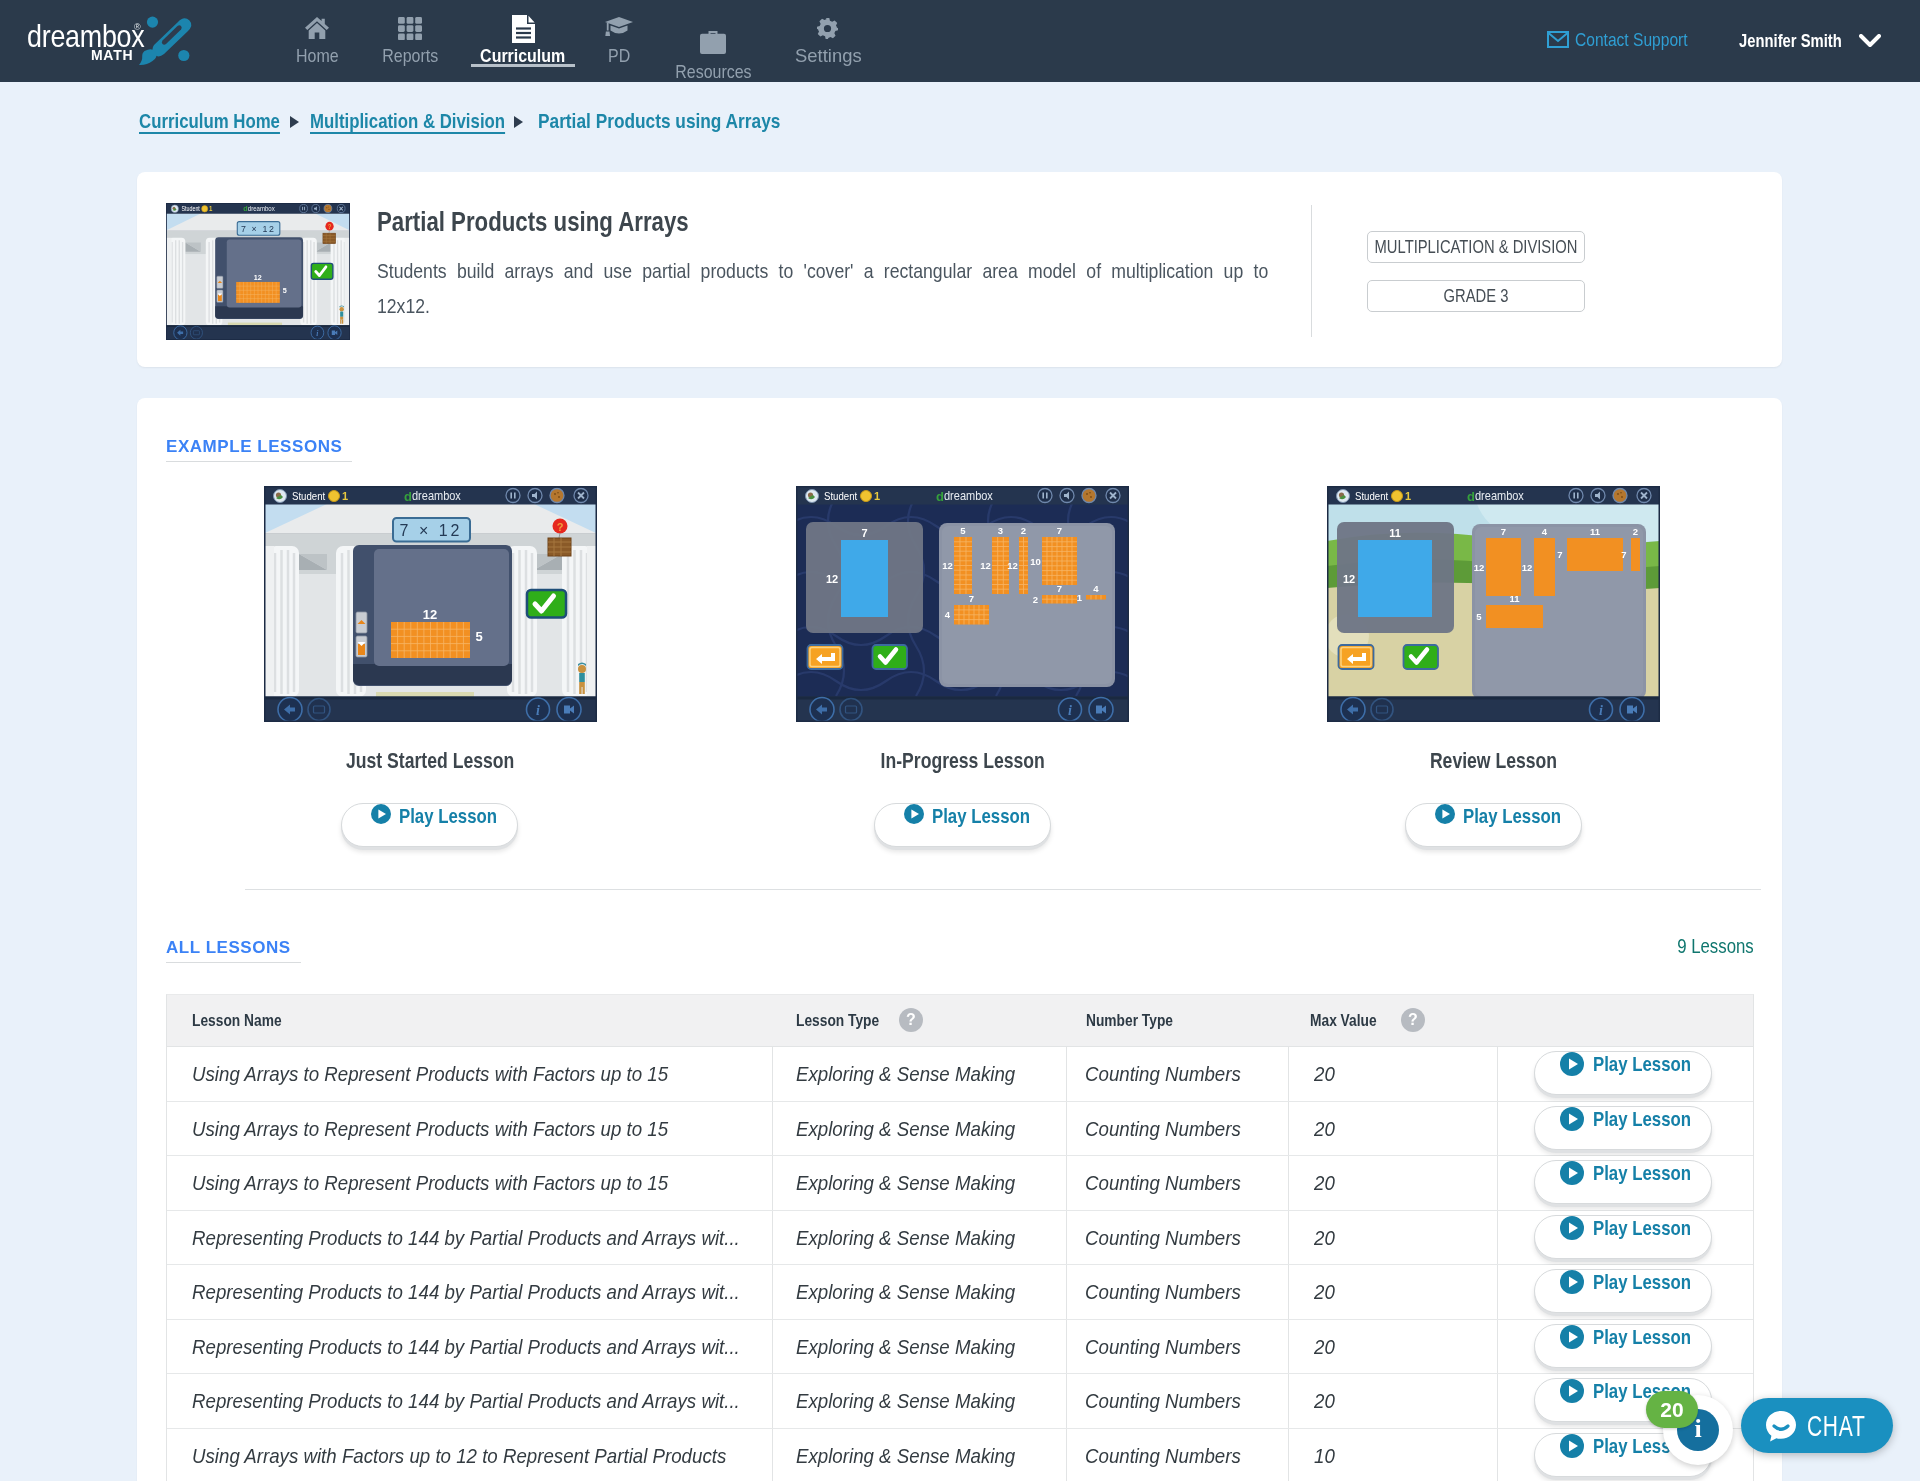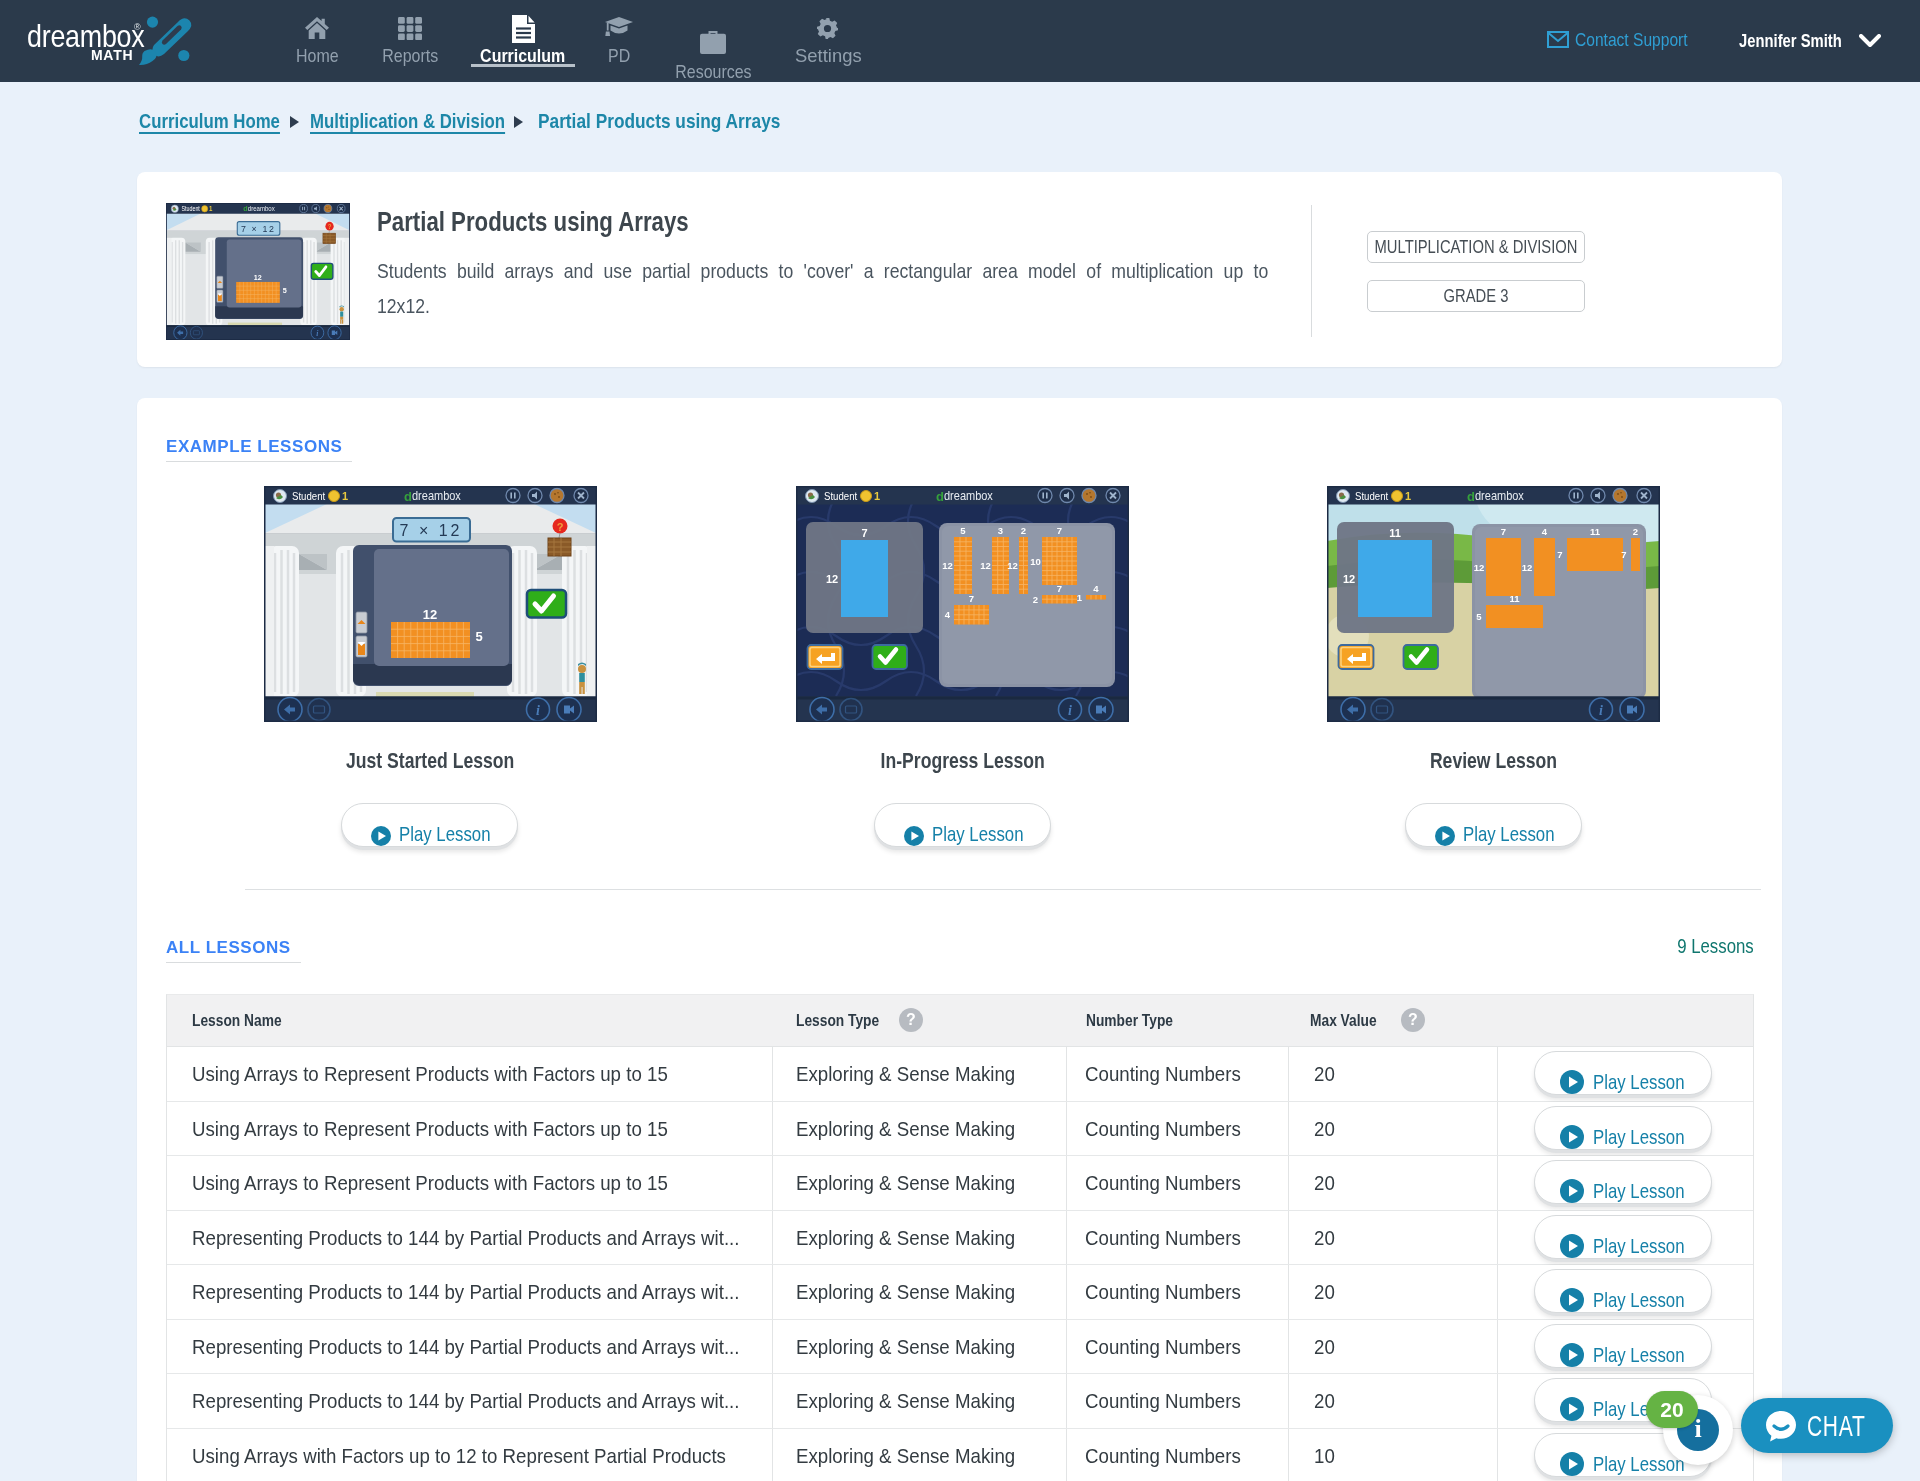--- a/index.html
+++ b/index.html
@@ -38,34 +38,34 @@
 .chip { position:absolute; left:1230px; width:218px; height:32px; border:1px solid #c9cdd0; border-radius:5px; font-size:18px; color:#454d54; }
 .chip span { position:absolute; left:50%; top:50%; transform:translate(-50%,-50%) scaleX(.82); white-space:nowrap; }
 
 
 .sechead { position:absolute; font-size:17px; font-weight:bold; letter-spacing:0.55px; color:#3b82f6; }
 .sechead .ul { display:block; height:1px; background:#d9dcde; margin-top:4px; }
 
 
 .exthumb { position:absolute; top:88px; width:333px; height:236px; }
 .excap { position:absolute; top:350px; width:333px; text-align:center; font-size:22px; font-weight:bold; color:#3d464d; }
-.playbtn { position:absolute; display:flex; align-items:flex-end; background:#ffffff; border:1px solid #d7dadc; border-radius:23px; color:#1580a8; font-weight:normal; box-shadow:0 3px 0 #dfe1e3, 0 5px 5px rgba(0,0,0,0.10); }
+.playbtn { position:absolute; display:flex; align-items:flex-start; background:#ffffff; border:1px solid #d7dadc; border-radius:23px; color:#1580a8; font-weight:bold; box-shadow:0 3px 0 #dfe1e3, 0 5px 5px rgba(0,0,0,0.10); }
 .playbtn svg { flex:0 0 auto; }
 .playbtn .tx { transform-origin:0 50%; transform:scaleX(0.8); white-space:nowrap; }
 .expl { top:405px; width:177px; height:44px; font-size:21px; padding-left:29px; }
 #exdivider { position:absolute; left:108px; top:491px; width:1516px; height:1px; background:#dde0e2; }
 
 
 #lessoncount { position:absolute; right:28px; top:536px; font-size:21px; color:#0f766e; }
 #table { position:absolute; left:29px; top:596px; width:1588px; border:1px solid #e2e4e5; border-top:1px solid #e9eaeb; }
 .thead { height:52px; background:#f1f1f2; border-bottom:1px solid #e2e4e5; position:relative; }
 .th { position:absolute; top:0; height:52px; line-height:52px; font-size:17px; font-weight:bold; color:#2d3a45; }
 .row { height:54.5px; border-bottom:1px solid #e6e8e9; position:relative; background:#fff; }
 .row:last-child { border-bottom:none; }
-.td { position:absolute; top:0; height:54.5px; line-height:54.5px; font-size:21px; color:#333b41; white-space:nowrap; overflow:hidden; }
+.td { position:absolute; top:0; height:54.5px; line-height:54.5px; font-size:21px; color:#333b41; white-space:nowrap; overflow:hidden;font-style:italic; }
 .cdiv { position:absolute; top:0; width:1px; height:100%; background:#e2e4e5; }
 .qmark { position:absolute; top:13px; width:24px; height:24px; border-radius:50%; background:#b7bbc1; color:#ffffff; font-size:16px; font-weight:bold; text-align:center; line-height:24px; }
 .rowpl { top:4px; width:178px; height:44px; font-size:21px; padding-left:25px; }
 
 
 #infowrap { position:absolute; left:1663px; top:1395px; width:70px; height:70px; background:#ffffff; border-radius:50%; box-shadow:0 2px 6px rgba(0,0,0,0.2); }
 #infocirc { position:absolute; left:14px; top:14px; width:42px; height:42px; background:#156f9e; border-radius:50%; color:#fff; font-size:26px; font-weight:bold; font-family:"Liberation Serif",serif; text-align:center; line-height:40px; }
 #badge20 { position:absolute; left:1646px; top:1391px; width:52px; height:37px; background:#65b344; border-radius:19px; color:#fff; font-size:21px; font-weight:bold; text-align:center; line-height:37px; box-shadow:0 1px 3px rgba(0,0,0,0.2); }
 #chatbtn { position:absolute; left:1741px; top:1398px; width:152px; height:55px; background:#1a90c0; border-radius:27.5px; color:#fff; display:flex; align-items:center; box-shadow:0 2px 8px rgba(0,0,0,0.25); }
 #chatbtn .ctx { font-size:30px; transform:scaleX(0.7); transform-origin:0 50%; letter-spacing:1px; }

